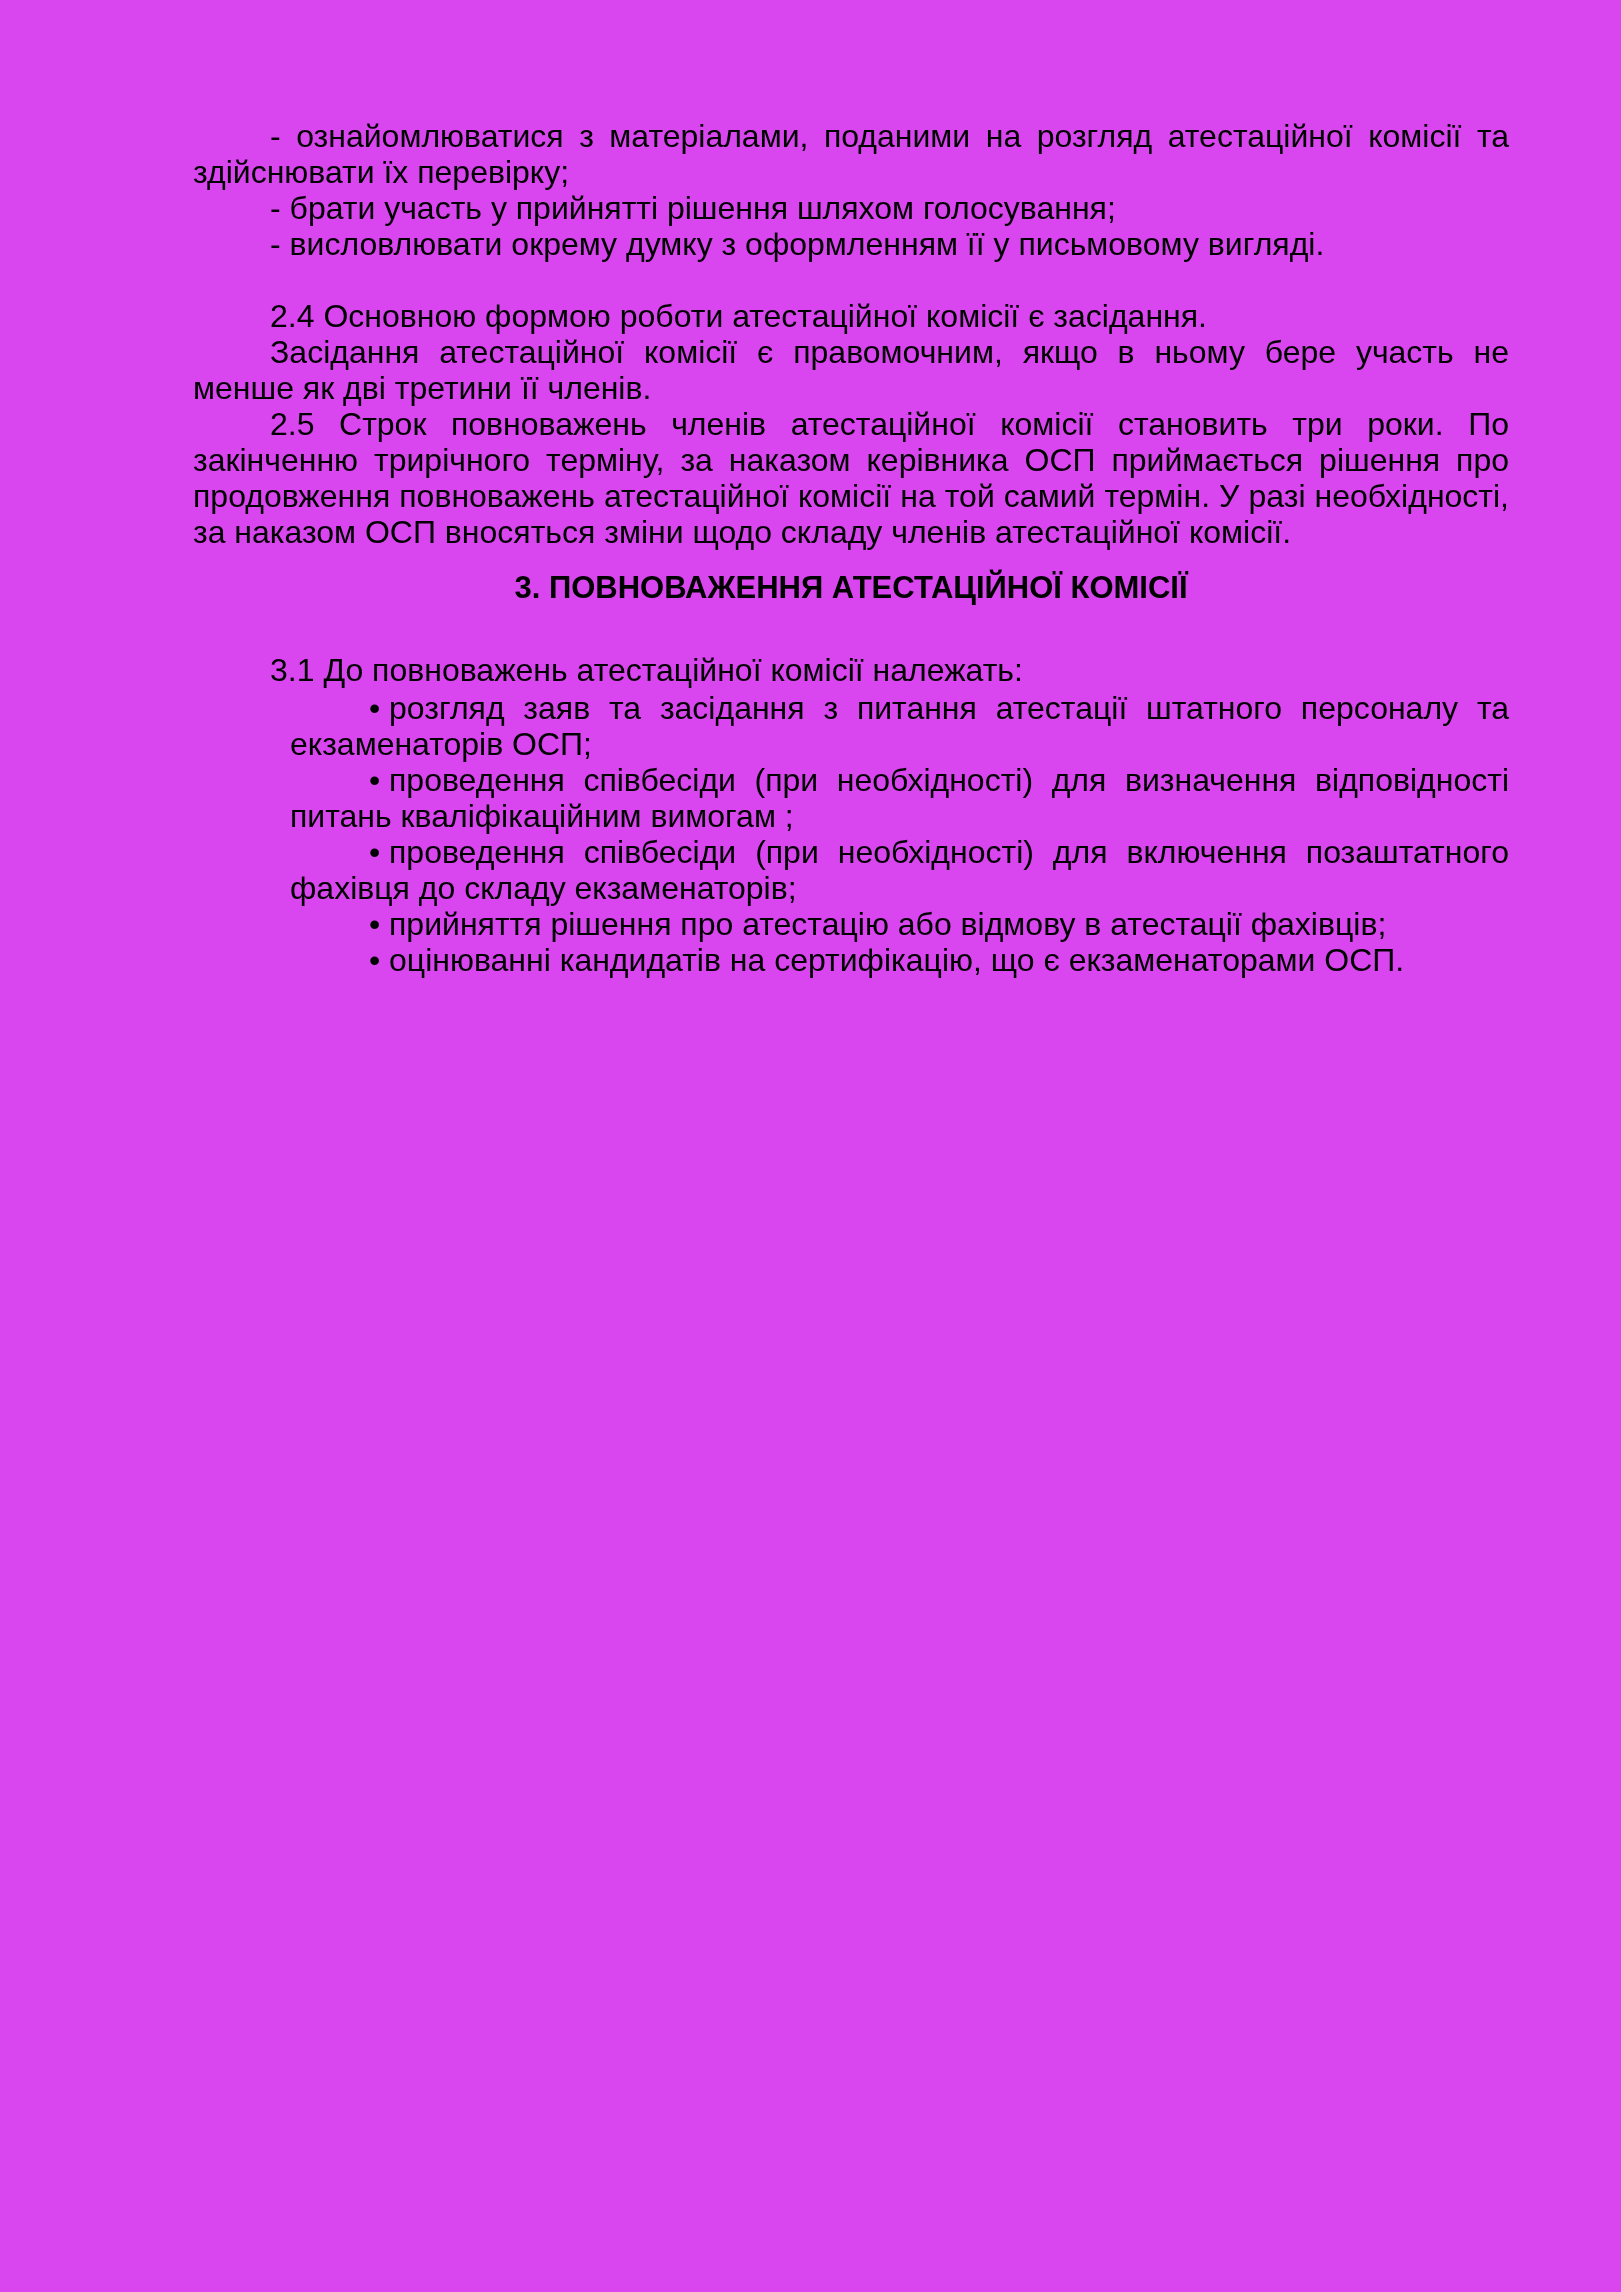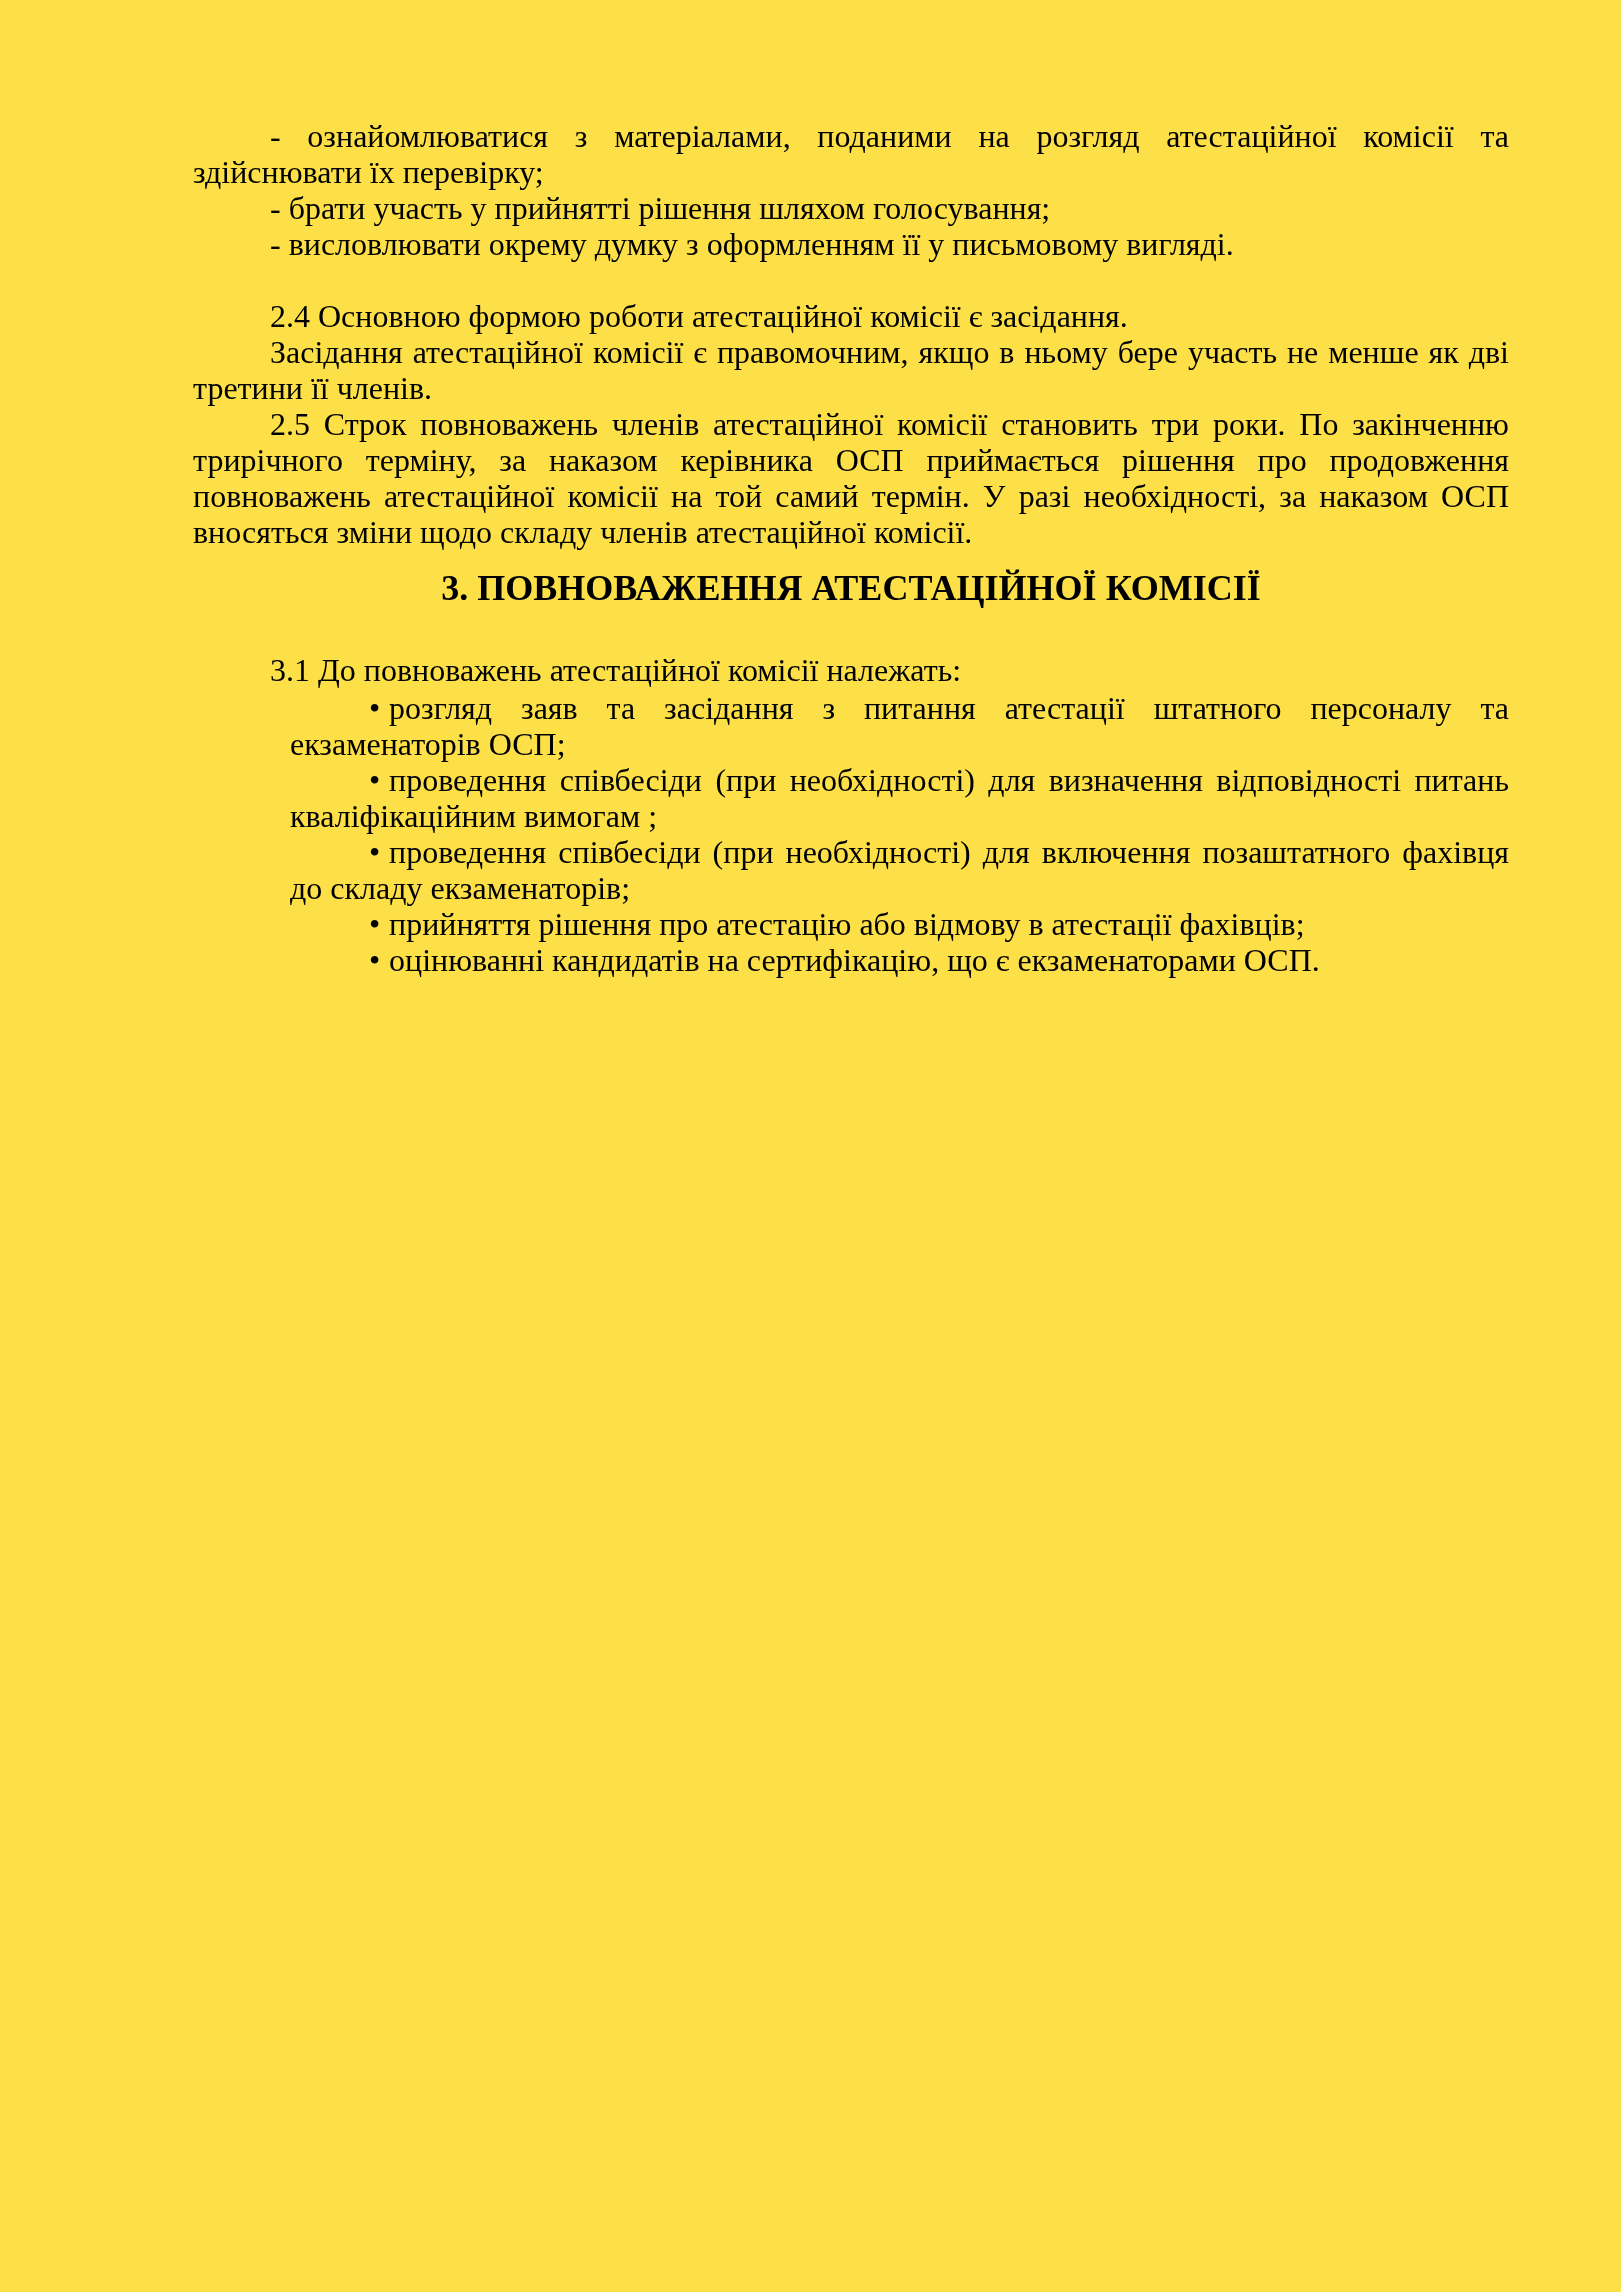--- a/index.html
+++ b/index.html
@@ -5,23 +5,23 @@
   * { box-sizing: border-box; }
   html, body {
     margin: 0;
     padding: 0;
     background: #ffffff;
   }
   .page {
     position: relative;
     width: 1621px;
     height: 2293px;
-    background: #fde047;
+    background: #d946ef;
     color: #000000;
-    font-family: Liberation Serif, serif;
+    font-family: Liberation Sans, sans-serif;
     font-size: 32px;
     line-height: 36px;
     overflow: hidden;
   }
   .content {
     position: absolute;
     left: 193px;
     top: 118px;
     width: 1316px;
     text-align: justify;
@@ -29,21 +29,21 @@
   p { margin: 0; padding: 0; }
   .para {
     text-indent: 77px;
   }
   .spacer {
     height: 36px;
   }
   .heading {
     margin: 19.6px 0 46px 0;
     padding: 0;
-    font-size: 36px;
+    font-size: 31px;
     line-height: 36px;
     font-weight: bold;
     text-align: center;
     text-indent: 0;
   }
   .bullets {
     margin-top: 2.9px;
   }
   .bullet-item {
     margin-left: 97px;

